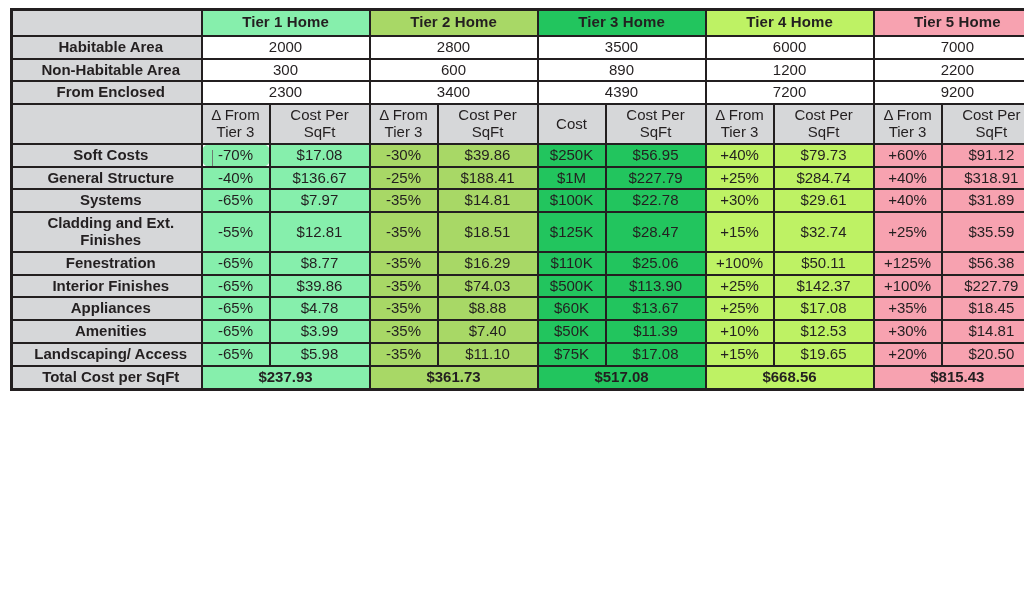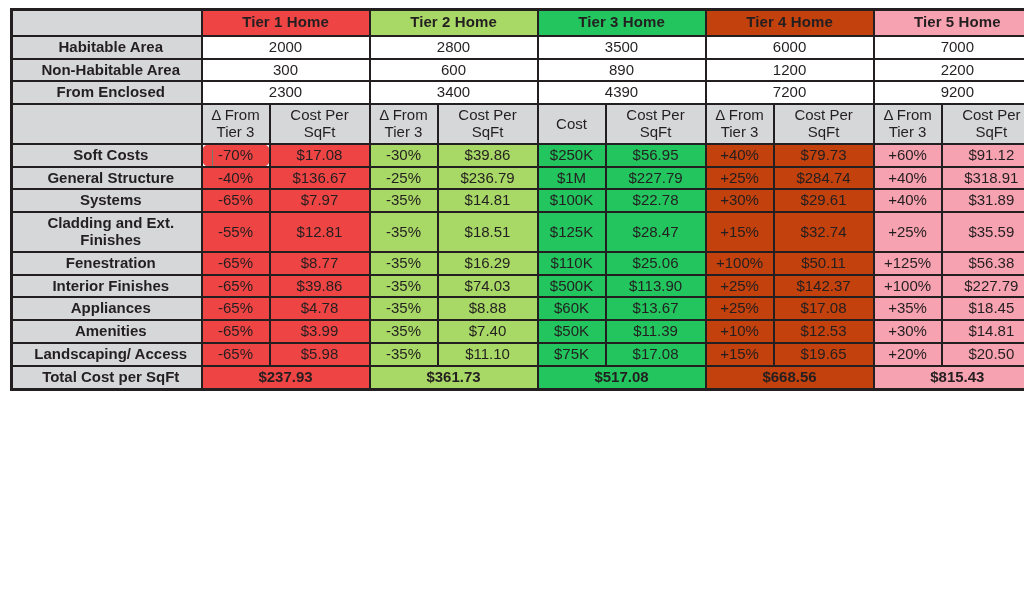--- a/index.html
+++ b/index.html
@@ -62,24 +62,24 @@
     padding: 3px 0 4px 0 !important;
   }
   .plain { background: #ffffff; font-size: 15px; margin-top: 48px; }
   .total-cell {
     font-weight: bold;
     font-size: 20px;
     margin-left: 35px;
   }
 
   
-  .t1 { background: #ef4444; }
+  .t1 { background: #86efac; }
   .t2 { background: #a8d866; }
   .t3 { background: #22c55e; }
-  .t4 { background: #c2410c; }
+  .t4 { background: #bef264; }
   .t5 { background: #f7a2b0; }
 
   
   .glyph-artifact { position: relative; border-radius: 8px; }
   .glyph-artifact::before {
     content: "";
     position: absolute;
     left: 9px;
     top: 5px;
     width: 1px;
@@ -162,21 +162,21 @@
           <td class="t4">+40%</td>
           <td class="t4">$79.73</td>
           <td class="t5">+60%</td>
           <td class="t5">$91.12</td>
         </tr>
         <tr>
           <td class="label-cell">General Structure</td>
           <td class="t1">-40%</td>
           <td class="t1">$136.67</td>
           <td class="t2">-25%</td>
-          <td class="t2">$236.79</td>
+          <td class="t2">$188.41</td>
           <td class="t3">$1M</td>
           <td class="t3">$227.79</td>
           <td class="t4">+25%</td>
           <td class="t4">$284.74</td>
           <td class="t5">+40%</td>
           <td class="t5">$318.91</td>
         </tr>
         <tr>
           <td class="label-cell">Systems</td>
           <td class="t1">-65%</td>

